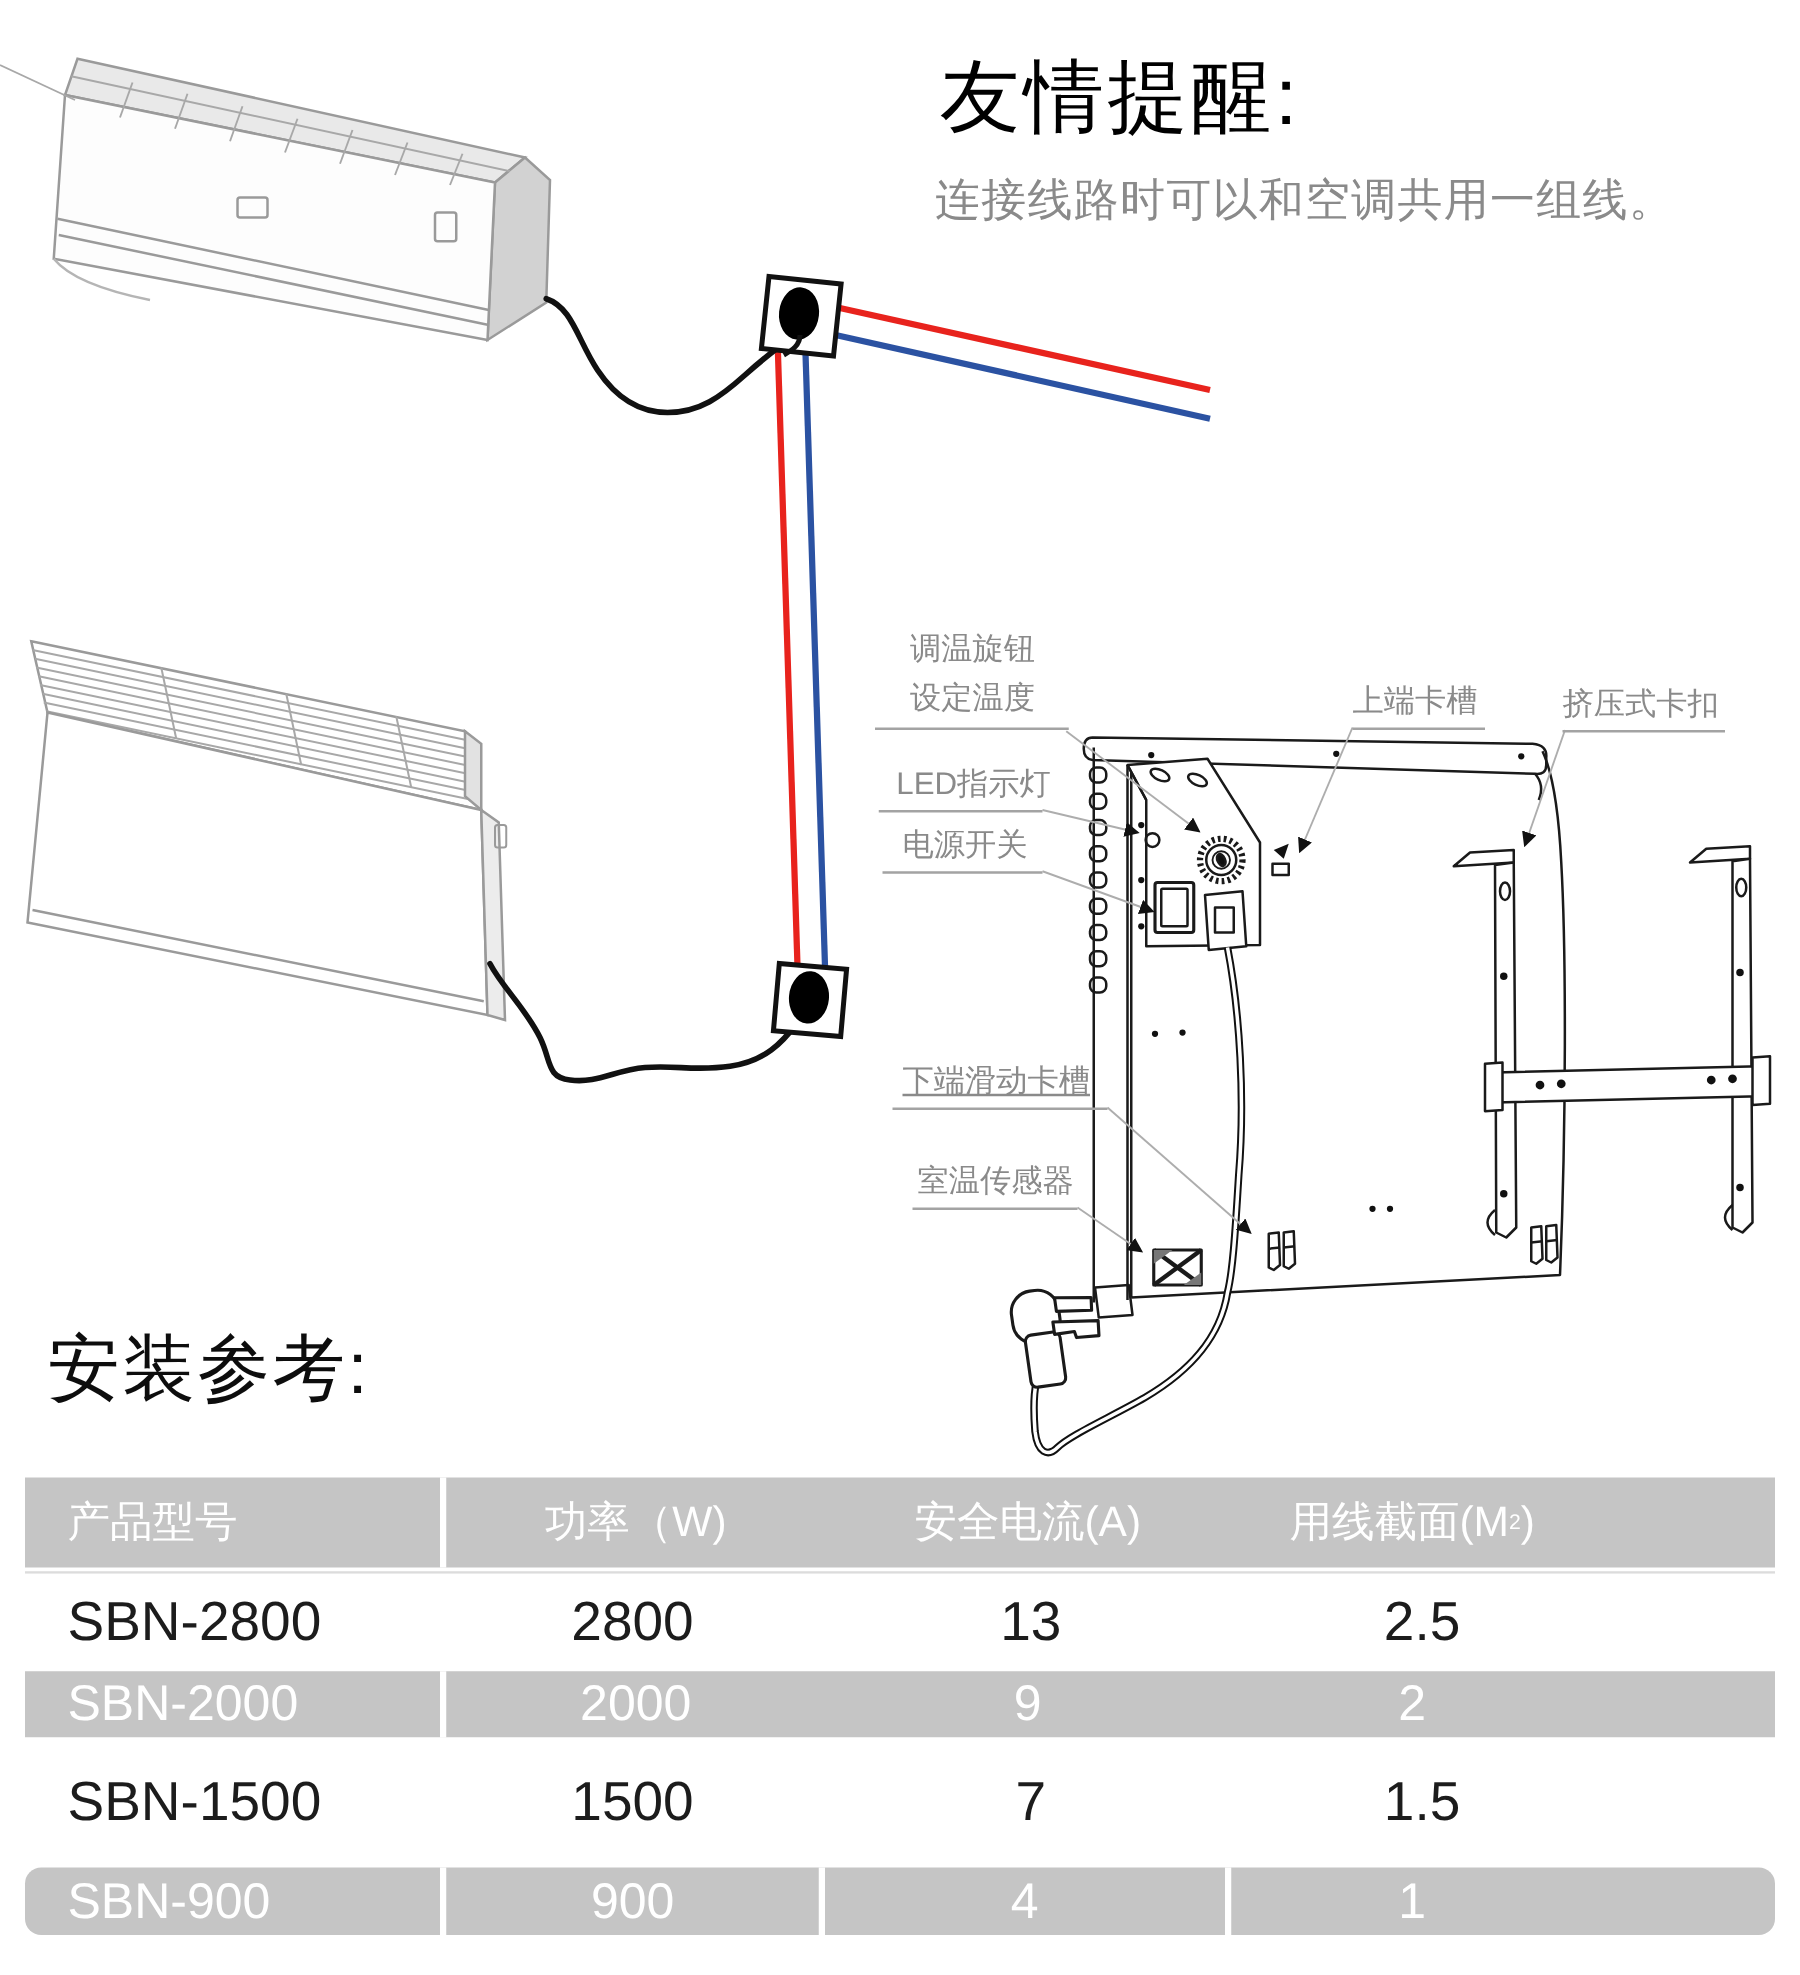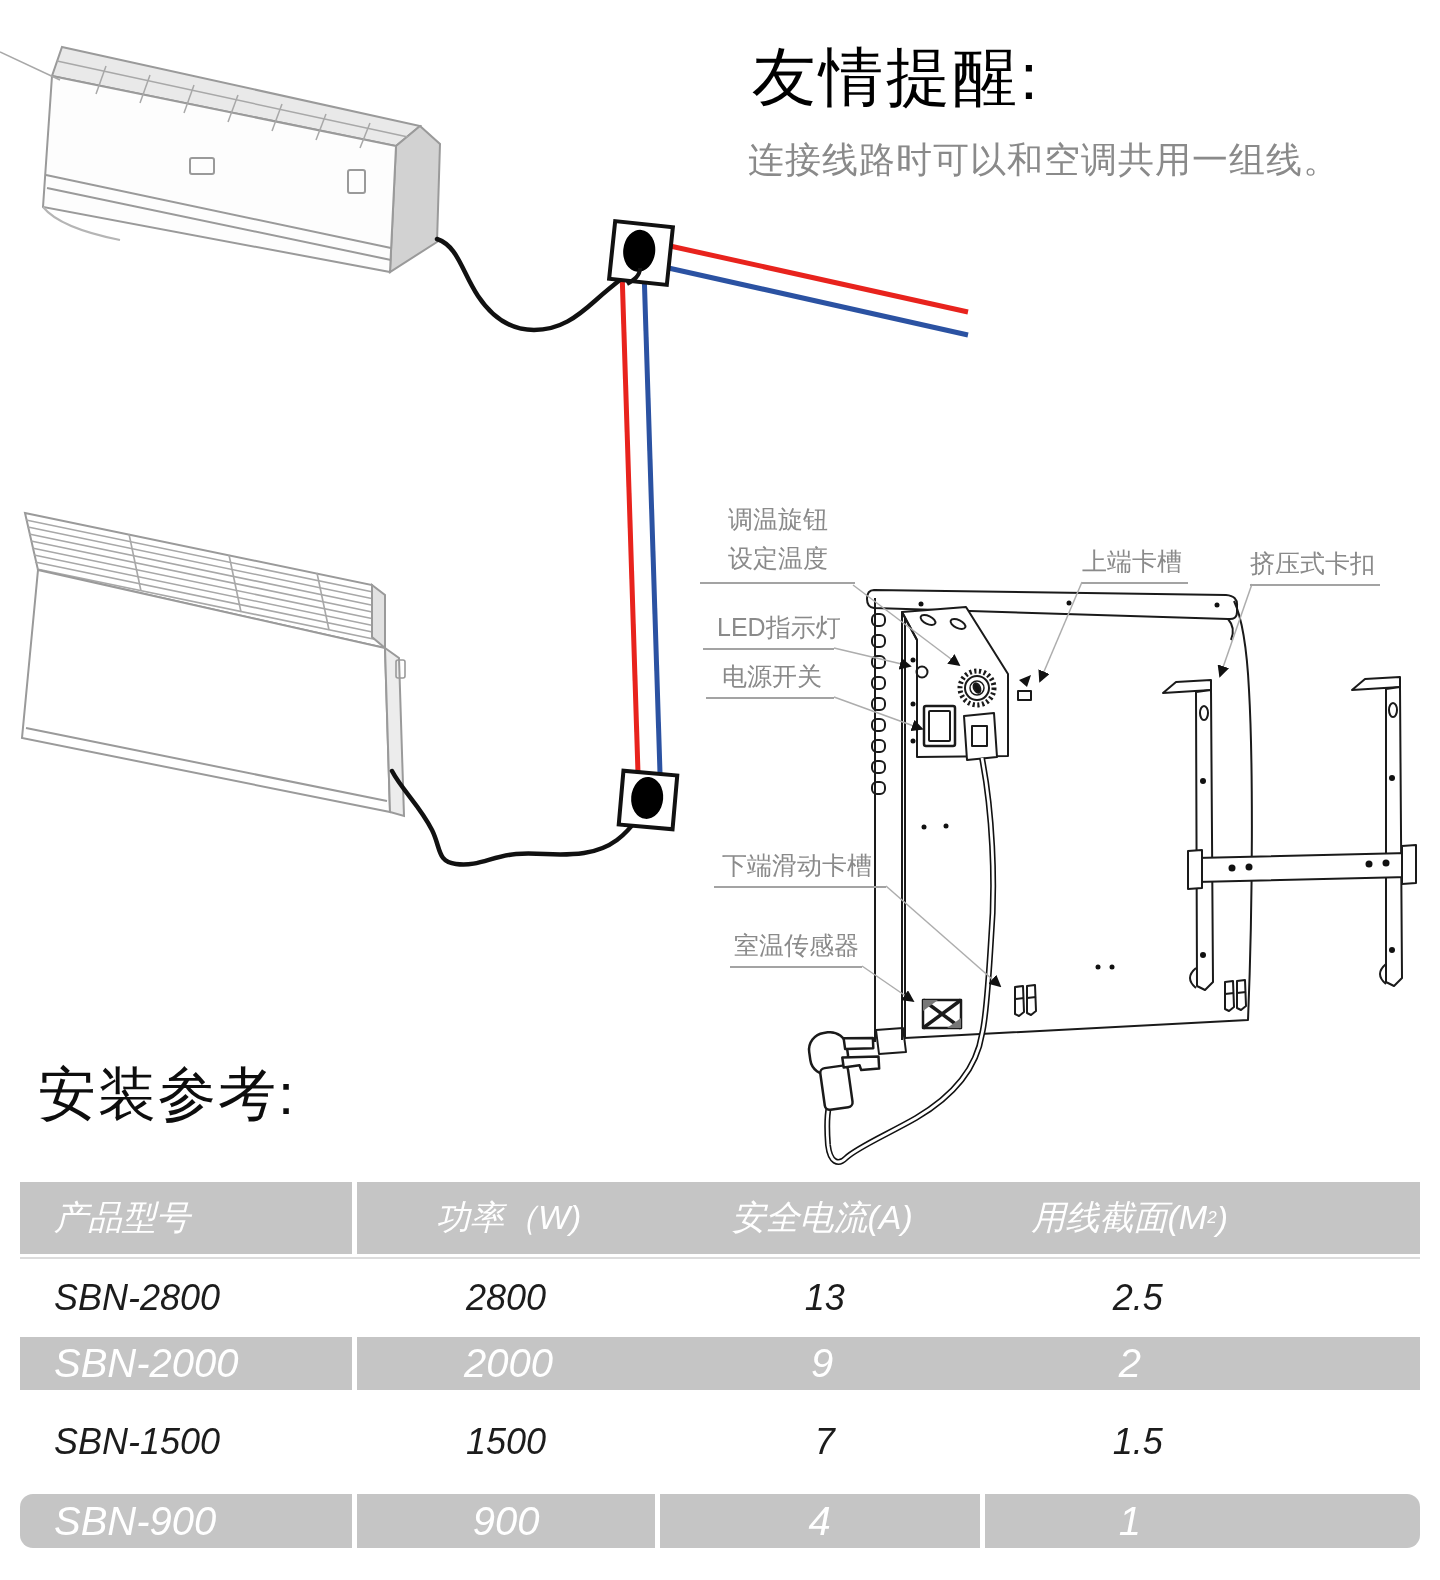--- a/index.html
+++ b/index.html
@@ -20,32 +20,32 @@
   .lbl{color:#8a8a8a;font-size:25px;line-height:30px;border-bottom:2px solid #a3a3a3;
        padding-bottom:6px;white-space:nowrap;}
   .lbl.two{line-height:39px;padding-bottom:4px;}
   #lbl-tempknob{left:700px;top:500px;width:155px;padding-left:0;}
   #lbl-tempknob span{display:block;padding-left:28px;}
   #lbl-led{left:703px;top:612px;width:131px;}
   #lbl-led span{padding-left:14px;}
   #lbl-power{left:706px;top:661px;width:128px;}
   #lbl-power span{padding-left:16px;}
   #lbl-bottomslot{left:714px;top:850px;width:172px;}
-  #lbl-bottomslot span{padding-left:8px;}
+  #lbl-bottomslot span{padding-left:8px;text-decoration:underline;}
   #lbl-sensor{left:730px;top:930px;width:132px;}
   #lbl-sensor span{padding-left:4px;}
   #lbl-topslot{left:1082px;top:546px;width:106px;}
   #lbl-clip{left:1250px;top:548px;width:130px;}
 
   
   #spec-table{left:20px;top:1182px;width:1400px;}
-  .trow{display:flex;width:100%;align-items:flex-start;font-style:italic;}
+  .trow{display:flex;width:100%;align-items:flex-start;}
   .thead{height:72px;background:#c5c5c5;color:#fff;font-size:34px;}
   .hdr-sep{height:2px;background:#dcdcdc;margin-top:3px;margin-bottom:0;}
-  .rlight{background:#fff;color:#1c1c1c;font-size:36px;gap:22px;}
+  .rlight{background:#fff;color:#1c1c1c;font-size:44px;gap:22px;}
   .rdark{background:#c5c5c5;color:#fff;font-size:40px;}
   .r1{height:78px;}  .r2{height:53px;}  .r3{height:104px;}  .r4{height:54px;border-radius:13px;}
   .cell{box-sizing:border-box;height:100%;display:flex;align-items:center;}
   .c1{width:24.1%;justify-content:flex-start;padding-left:34px;}
   .c2{width:21.6%;justify-content:center;}
   .c3{width:23.2%;justify-content:center;}
   .c4{width:31.1%;justify-content:center;padding-right:145px;}
   .divR{border-right:5px solid #fff;}
   sup.m2{font-size:0.5em;vertical-align:super;line-height:0;}
 </style>

